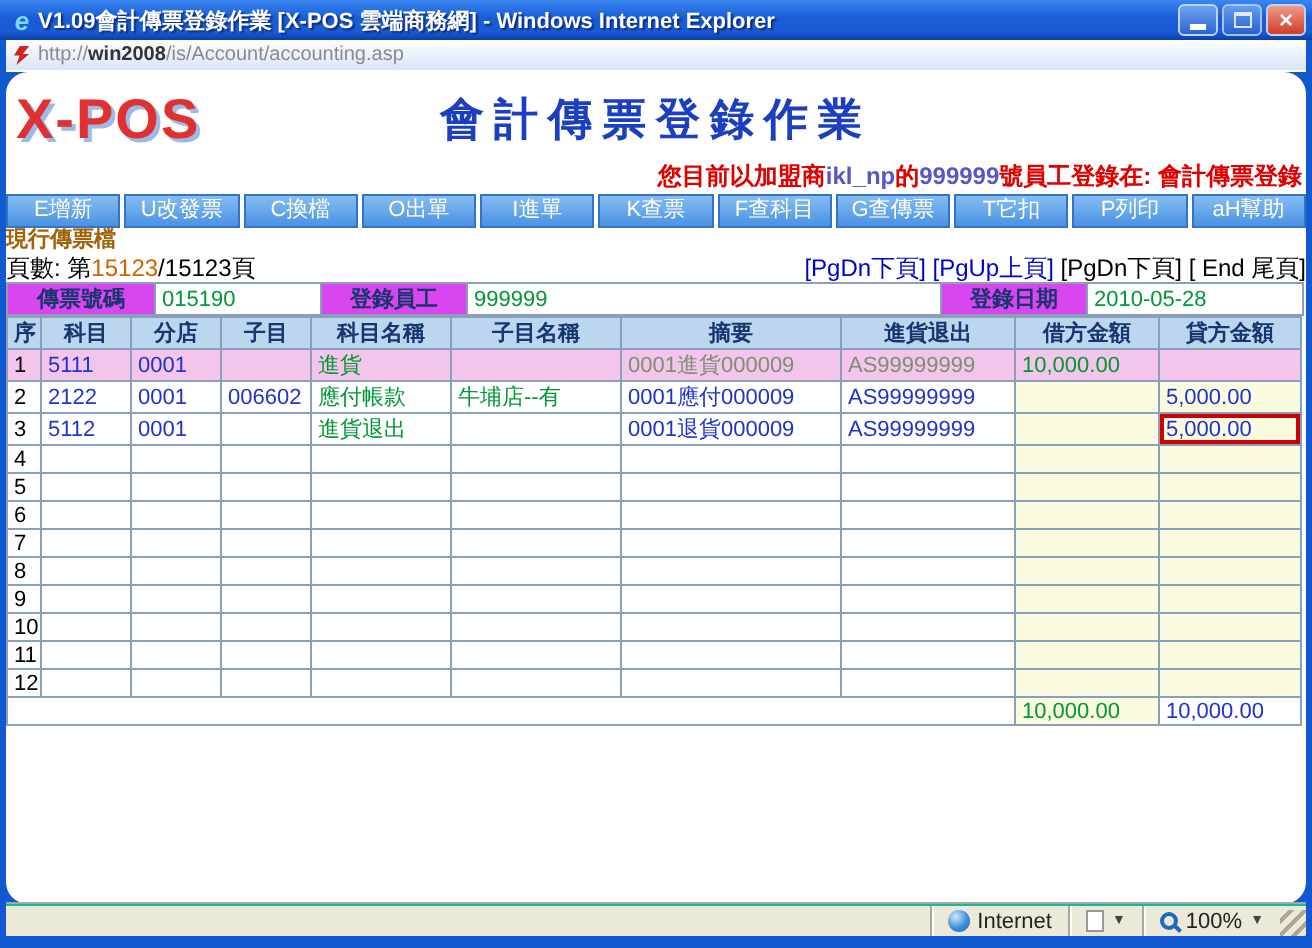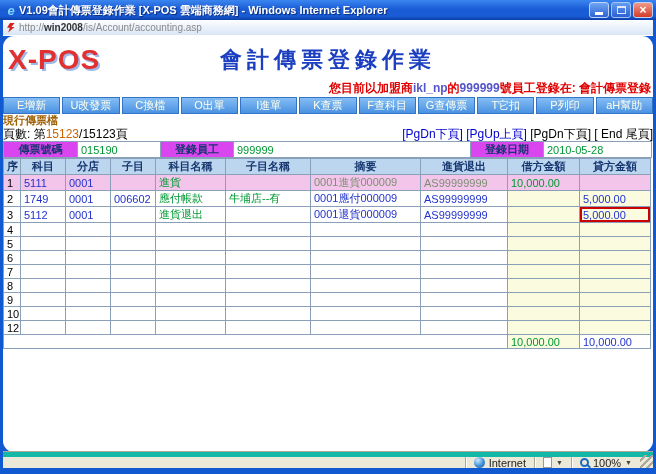--- a/index.html
+++ b/index.html
@@ -51,21 +51,21 @@
   .main-table tr.selected td, .main-table tr.selected td.amt { background:#F4C5EA; }
   .c-blue { color:#2233CC; }
   .c-green { color:#009933; }
   .c-muted { color:#7D8F74; }
   .red-box { box-shadow:inset 0 0 0 2px #CC0000; }
   .total-row td { background:#fff; }
   .total-row td.t-debit { background:#FBFBDF; color:#009933; }
   .total-row td.t-credit { background:#fff; color:#2233CC; }
 
   
-  .statusbar { height:16px; background:#ECE9D8; border-top:5px solid #14b8a6; box-shadow:0 -1px 0 #ACA899; display:flex; align-items:center; font-size:11px; color:#222; }
+  .statusbar { height:16px; background:#ECE9D8; border-top:1px solid #14b8a6; box-shadow:0 -1px 0 #ACA899; display:flex; align-items:center; font-size:11px; color:#222; }
   .sb-fill { flex:1; height:100%; }
   .sb-seg { display:flex; align-items:center; gap:4px; height:100%; padding:0 8px; border-left:1px solid #ACA899; box-shadow:inset 1px 0 0 #fff; }
   .globe { width:11px; height:11px; border-radius:50%; background:radial-gradient(circle at 35% 30%,#CFE9FF,#3E8ED6 55%,#1F5FA8); display:inline-block; }
   .doc-icon { width:9px; height:11px; background:#fff; border:1px solid #999; display:inline-block; }
   .caret { font-size:7px; color:#444; }
   .mag { width:9px; height:9px; border:2px solid #1C6AC0; border-radius:50%; position:relative; display:inline-block; }
   .mag::after { content:''; position:absolute; width:5px; height:2px; background:#1C6AC0; transform:rotate(45deg); right:-4px; bottom:-2px; }
   .grip { width:13px; height:13px; align-self:flex-end; background:
     repeating-linear-gradient(135deg, transparent 0 3px, #ACA899 3px 5px); }
 </style>
@@ -188,21 +188,21 @@
             <td></td>
             <td class="c-green">進貨</td>
             <td></td>
             <td class="c-muted">0001進貨000009</td>
             <td class="c-muted">AS99999999</td>
             <td class="amt c-green">10,000.00</td>
             <td class="amt"></td>
           </tr>
           <tr>
             <td>2</td>
-            <td class="c-blue">1749</td>
+            <td class="c-blue">2122</td>
             <td class="c-blue">0001</td>
             <td class="c-blue">006602</td>
             <td class="c-green">應付帳款</td>
             <td class="c-green">牛埔店--有</td>
             <td class="c-blue">0001應付000009</td>
             <td class="c-blue">AS99999999</td>
             <td class="amt"></td>
             <td class="amt c-blue">5,000.00</td>
           </tr>
           <tr>
@@ -284,20 +284,32 @@
             <td></td>
             <td></td>
             <td></td>
             <td></td>
             <td></td>
             <td class="amt"></td>
             <td class="amt"></td>
           </tr>
           <tr>
             <td>10</td>
+            <td></td>
+            <td></td>
+            <td></td>
+            <td></td>
+            <td></td>
+            <td></td>
+            <td></td>
+            <td class="amt"></td>
+            <td class="amt"></td>
+          </tr>
+          <tr>
+            <td>11</td>
             <td></td>
             <td></td>
             <td></td>
             <td></td>
             <td></td>
             <td></td>
             <td></td>
             <td class="amt"></td>
             <td class="amt"></td>
           </tr>

